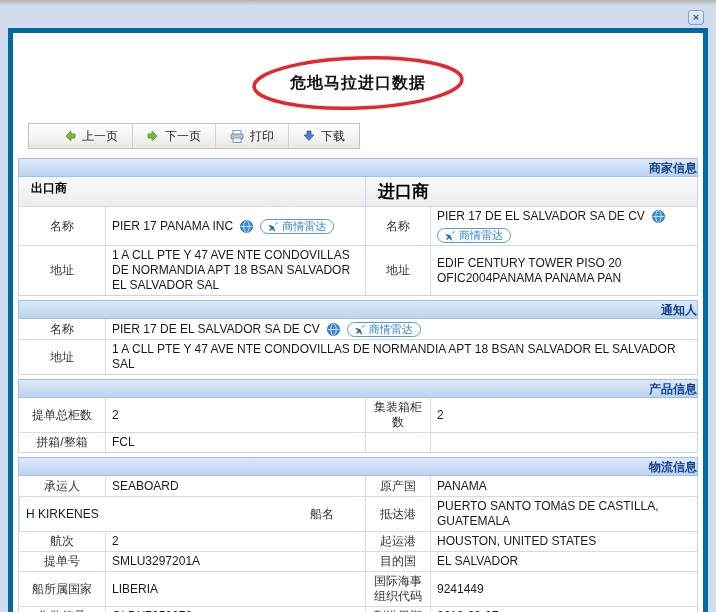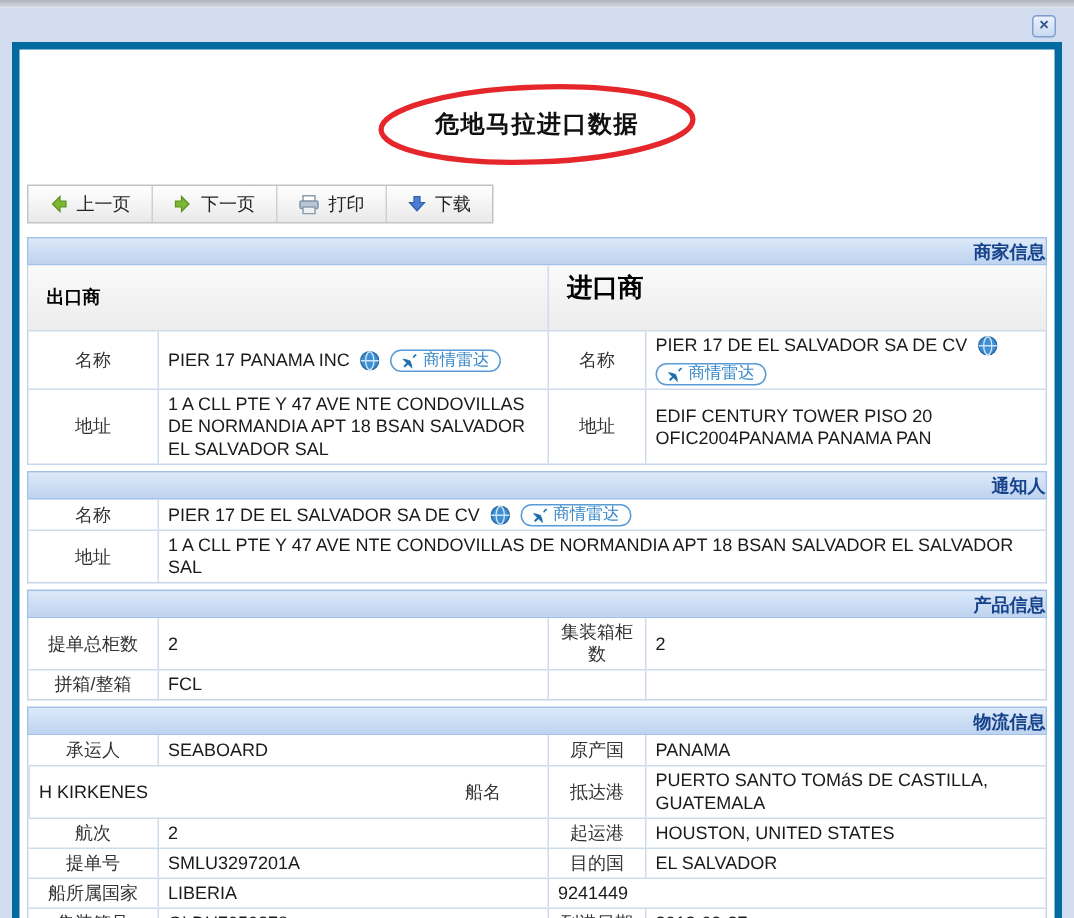--- a/index.html
+++ b/index.html
@@ -14,42 +14,42 @@
     color:#35548e; font-size:11px; font-weight:bold; line-height:13px; text-align:center; cursor:pointer; }
   .panel { position:absolute; left:8px; top:23px; width:700px; height:600px;
     background:#fff; border:5px solid #0369a1; overflow:hidden; }
 
   
   .title-wrap { position:relative; margin-top:24px; height:52px; display:flex; align-items:center; justify-content:center; }
   .page-title { font-size:16px; font-weight:bold; color:#111; position:relative; z-index:2; letter-spacing:1px; }
   .ellipse-svg { position:absolute; left:50%; top:50%; transform:translate(-50%,-50%) rotate(-2deg); z-index:1; pointer-events:none; }
 
   
-  .toolbar { margin:14px 0 0 5px; display:inline-flex; border:1px solid #c3c3c3;
-    background:linear-gradient(#ffffff,#e9e9e9); height:26px; }
+  .toolbar { margin:14px 0 0 15px; display:inline-flex; border:1px solid #c3c3c3;
+    background:linear-gradient(#ffffff,#e9e9e9); height:26px;padding-left:21px; }
   .tb-btn { display:flex; align-items:center; gap:6px; padding:0 14px; font-size:12px; color:#222;
     border-right:1px solid #d0d0d0; cursor:pointer; white-space:nowrap; }
   .tb-btn:last-child { border-right:none; }
   .tb-btn .ic { display:flex; align-items:center; }
 
   
   .sections { padding:9px 5px 0 5px; }
   .section { margin-bottom:4px; }
   .section-header { height:19px; line-height:18px; padding-left:8px; font-size:12px; font-weight:bold;
     color:#15428b; background:linear-gradient(#dce9f9,#bed3ef); border:1px solid #a2c0e8;text-align:right; }
   .section-body { border:1px solid #c8d6ea; border-top:none; }
   .row { display:flex; min-height:20px; border-top:1px solid #cfdcec; }
   .row:first-child { border-top:none; }
   .cell { padding:2px 6px; font-size:12px; line-height:15px; display:flex; align-items:center; }
   .lbl { width:86px; justify-content:center; text-align:center; color:#333; flex:none; }
   .val1 { width:260px; border-left:1px solid #cfdcec; color:#1a1a1a; flex:none; flex-wrap:wrap; align-content:center; }
   .lbl2 { width:65px; border-left:1px solid #cfdcec; justify-content:center; text-align:center; color:#333; flex:none; }
   .val2 { flex:1; border-left:1px solid #cfdcec; color:#1a1a1a; flex-wrap:wrap; align-content:center; }
   .subhead { background:linear-gradient(#fafafa,#ececec); font-weight:bold; }
-  .subhead .half1 { width:346px; padding:13px 12px; font-size:12px; flex:none; }
+  .subhead .half1 { width:346px; padding:3px 12px; font-size:12px; flex:none; }
   .subhead .half2 { flex:1; padding:3px 12px; font-size:17px; border-left:1px solid #cfdcec; }
   .name-row { min-height:26px; }
   .addr-row-merchant { min-height:46px; }
   .valwide { flex:1; border-left:1px solid #cfdcec; color:#1a1a1a; flex-wrap:wrap; align-content:center; }
   .wrapcell { display:flex; flex-wrap:wrap; align-items:center; gap:4px; }
 
   
   .radar-badge { display:inline-flex; align-items:center; gap:3px; border:1px solid #5b9bd5;
     border-radius:9px; padding:0 7px; height:15px; color:#3a87c8; font-size:11px; cursor:pointer; background:#fdfefe; white-space:nowrap; }
   .inline-ic { display:inline-flex; align-items:center; margin:0 3px; }
@@ -243,20 +243,21 @@
           </div>
           <div class="row">
             <div class="cell lbl">提单号</div>
             <div class="cell val1">SMLU3297201A</div>
             <div class="cell lbl2">目的国</div>
             <div class="cell val2">EL SALVADOR</div>
           </div>
           <div class="row">
             <div class="cell lbl">船所属国家</div>
             <div class="cell val1">LIBERIA</div>
+            <div class="cell lbl2">国际海事组织代码</div>
             <div class="cell val2">9241449</div>
           </div>
           <div class="row">
             <div class="cell lbl">集装箱号</div>
             <div class="cell val1">GLDU7050278</div>
             <div class="cell lbl2">到港日期</div>
             <div class="cell val2">2013-09-27</div>
           </div>
         </div>
       </div>

